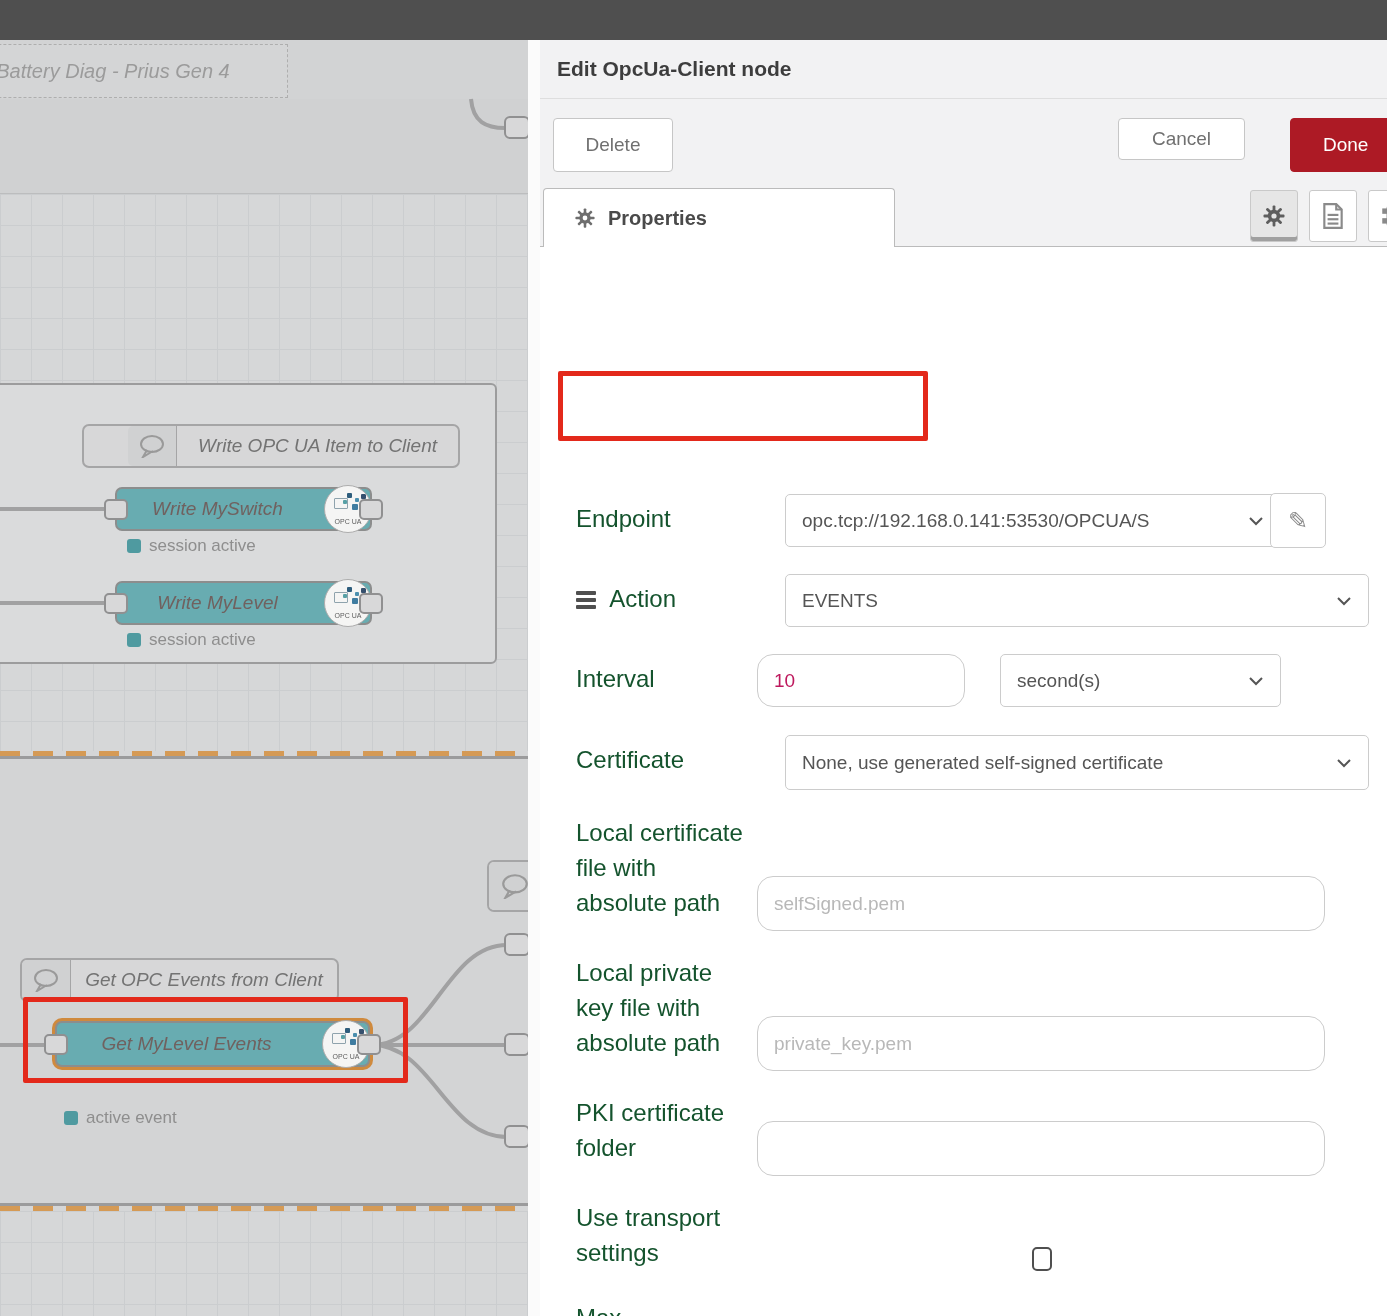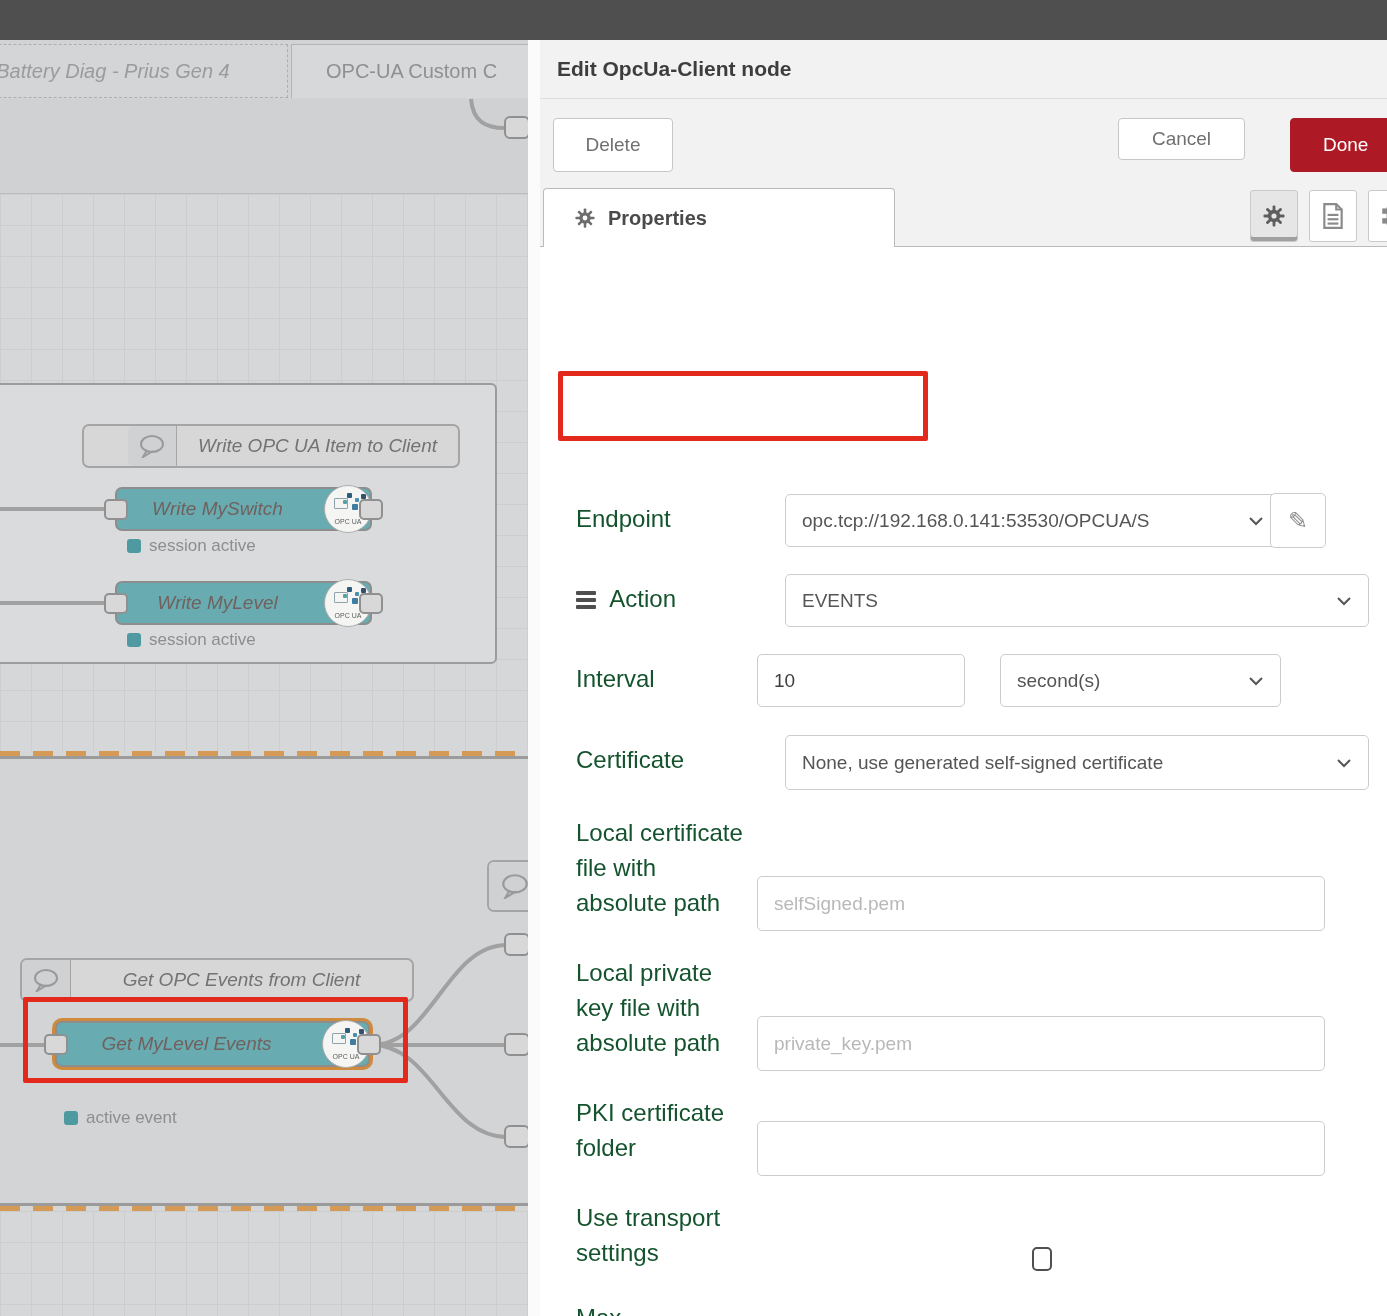--- a/index.html
+++ b/index.html
@@ -56,43 +56,40 @@
   .p-title h1{margin:0 0 0 17px;font-size:21px;font-weight:bold;color:#3d3d3d;}
   .btn{box-sizing:border-box;display:flex;align-items:center;justify-content:center;font-size:19px;border-radius:4px;cursor:default;}
   .btn.light{background:#fff;border:1px solid #c6c6c6;color:#707070;}
   .btn.danger{background:#ad1a25;border:1px solid #ad1a25;color:#fff;}
   .tabsrow{left:0;top:148px;width:847px;height:59px;border-bottom:1px solid #bbb;box-sizing:border-box;}
   .proptab{left:3px;top:0px;width:352px;height:59px;background:#fff;border:1px solid #bbb;border-bottom:none;border-radius:4px 4px 0 0;box-sizing:border-box;display:flex;align-items:center;gap:12px;padding-left:30px;font-size:20px;font-weight:bold;color:#4a4a4a;}
   .minibtn{top:2px;width:48px;height:52px;box-sizing:border-box;border:1px solid #c9c9c9;border-radius:3px;background:#fff;display:flex;align-items:center;justify-content:center;}
   .minibtn.active{background:#e6e6e6;box-shadow:inset 0 -4px 0 #a0a0a0;}
   .form{left:0;top:207px;width:847px;height:1069px;background:#fff;}
   .flabel{position:absolute;font-size:24px;color:#14532d;white-space:nowrap;text-align:right;}
-  .tinput{position:absolute;box-sizing:border-box;border:1px solid #ccc;border-radius:5px;background:#fff;font-family:"Liberation Sans",sans-serif;font-size:19px;color:#404040;padding:0 16px;outline:none;}
+  .tinput{position:absolute;box-sizing:border-box;border:1px solid #ccc;border-radius:16px;background:#fff;font-family:"Liberation Sans",sans-serif;font-size:19px;color:#be185d;padding:0 16px;outline:none;}
   .tinput::placeholder{color:#b8b8b8;}
   .dselect{position:absolute;box-sizing:border-box;border:1px solid #ccc;border-radius:5px;background:#fff;display:flex;align-items:center;justify-content:space-between;padding:0 16px;font-size:19px;color:#555;overflow:hidden;white-space:nowrap;margin-left:28px;}
   .dselect .val{overflow:hidden;white-space:nowrap;}
   .chev{flex:0 0 auto;margin-left:8px;}
   .pencilbtn{position:absolute;box-sizing:border-box;border:1px solid #ccc;border-radius:5px;background:#fff;display:flex;align-items:center;justify-content:center;font-size:24px;color:#8a8a8a;}
   .bars-icon{display:inline-block;width:20px;margin-right:8px;vertical-align:-2px;}
   .bars-icon div{height:4px;background:#4f4f4f;margin-bottom:3px;border-radius:1px;}
   .checkbox{position:absolute;width:20px;height:24px;border:2px solid #4f4f4f;border-radius:5px;background:#fff;box-sizing:border-box;}
 </style>
 </head>
 <body>
 
 <div id="app">
 
   <div class="abs canvas">
 
     <div class="abs tabbar">
       <div class="abs flowtab disabled" style="left:-62px;width:350px;">
         <span>Battery Diag - Prius Gen 4</span>
-      </div>
-      <div class="abs flowtab current" style="left:291px;width:249px;">
-        <span>OPC-UA Custom C</span>
       </div>
     </div>
 
     <div class="abs regionA"></div>
     <div class="abs grid gridA"></div>
     <div class="abs dash-orange" style="top:711px;"></div>
     <div class="abs solid-gray" style="top:716px;"></div>
     <div class="abs regionB"></div>
     <div class="abs solid-gray" style="top:1163px;"></div>
     <div class="abs dash-orange" style="top:1166px;"></div>
@@ -171,21 +168,21 @@
     <div class="abs comment" style="left:487px;top:820px;width:200px;height:52px;">
       <div class="icon-cell" style="width:52px;">
         <svg width="30" height="26" viewBox="0 0 28 24">
             <ellipse cx="14" cy="10" rx="11" ry="8" fill="none" stroke="#9a9a9a" stroke-width="2"></ellipse>
             <path d="M9 16 L5 23 L15 17" fill="none" stroke="#9a9a9a" stroke-width="2"></path>
           </svg>
       </div>
 
     </div>
 
-    <div class="abs comment" style="left:20px;top:918px;width:394px;">
+    <div class="abs comment" style="left:20px;top:918px;width:319px;">
       <div class="icon-cell">
         <svg width="28" height="24" viewBox="0 0 28 24">
             <ellipse cx="14" cy="10" rx="11" ry="8" fill="none" stroke="#9a9a9a" stroke-width="2"></ellipse>
             <path d="M9 16 L5 23 L15 17" fill="none" stroke="#9a9a9a" stroke-width="2"></path>
           </svg>
       </div>
       <div class="c-label">Get OPC Events from Client</div>
     </div>
 
     <div class="abs node selected" style="left:55px;top:981px;width:315px;height:46px;">

